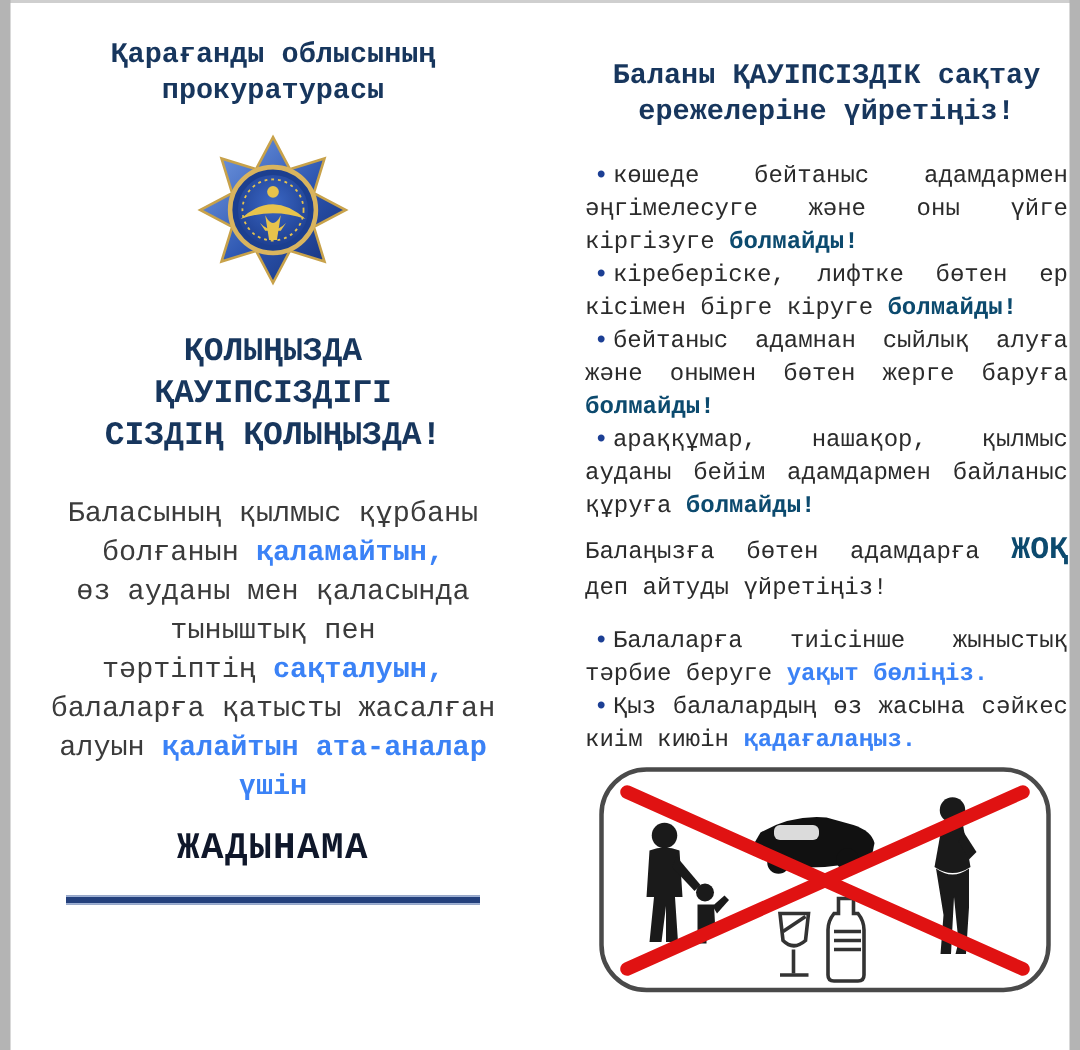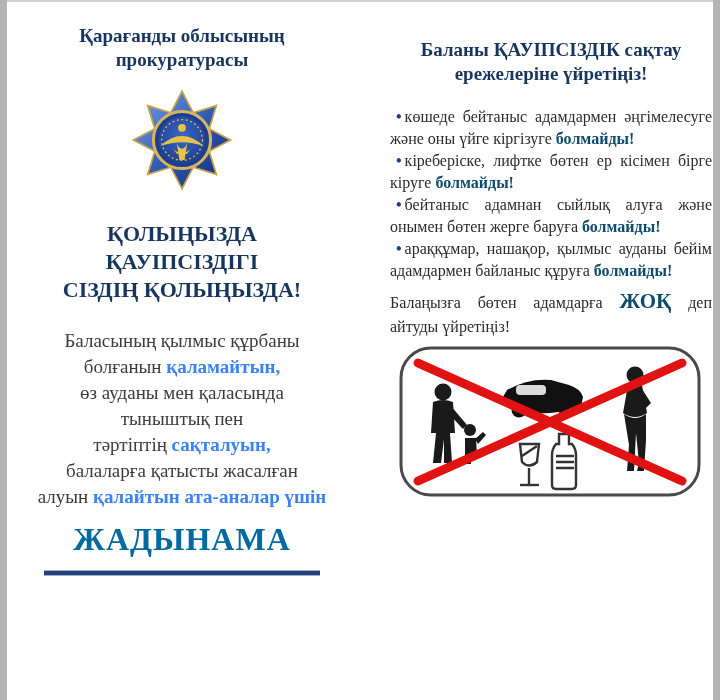--- a/index.html
+++ b/index.html
@@ -1,30 +1,30 @@
 <!DOCTYPE html>
 <html><head>
 <meta charset="utf-8">
 <style>
   html,body{margin:0;padding:0;background:#fff;}
   .page{
     position:relative;width:720px;height:700px;overflow:hidden;
-    background:#ffffff;font-family:Liberation Serif, serif;
+    background:#ffffff;font-family:Liberation Mono, monospace;
   }
   .edge-left,.edge-right{position:absolute;top:0;width:7px;height:700px;background:#b4b4b4;}
   .edge-left{left:0}.edge-right{right:0}
   .edge-top{position:absolute;left:0;top:0;width:720px;height:2px;background:#cfcfcf;}
 
   
   .col-left{position:absolute;left:32px;top:24px;width:300px;text-align:center;}
   .org{font-size:19px;line-height:24px;font-weight:bold;color:#17365d;}
   .emblem-wrap{margin-top:16px;}
   .left-title{margin-top:24px;font-size:22px;line-height:28px;font-weight:bold;color:#17365d;}
   .left-para{margin-top:24px;font-size:19px;line-height:26px;color:#3b3b3b;}
-  .memo-title{margin-top:14px;font-size:32px;line-height:30px;font-weight:bold;color:#0369a1;letter-spacing:1px;}
+  .memo-title{margin-top:14px;font-size:25px;line-height:30px;font-weight:bold;color:#0f172a;letter-spacing:1px;}
   .divider{margin:16px auto 0;width:276px;height:4px;background:#24407c;
     border-top:1px solid #9db0d4;border-bottom:1px solid #9db0d4;}
 
   
   .col-right{position:absolute;left:390px;top:22px;width:322px;margin-top:16px;}
   .r-head{text-align:center;font-size:19px;line-height:24px;font-weight:bold;color:#17365d;}
   .rules,.tips{margin:0;padding:0;list-style:none;}
   .rules{margin-top:20px;}
   .rules li,.tips li{font-size:16px;line-height:22px;color:#2b2b2b;text-align:justify;text-indent:6px;}
   .bullet{color:#1c3f94;font-weight:bold;margin-right:3px;}
@@ -103,20 +103,24 @@
 
     <ul class="rules">
         <li><span class="bullet">•</span><span>көшеде бейтаныс адамдармен әңгімелесуге және оны үйге кіргізуге </span><span class="c-red">болмайды!</span></li>
         <li><span class="bullet">•</span><span>кіреберіске, лифтке бөтен ер кісімен бірге кіруге </span><span class="c-red">болмайды!</span></li>
         <li><span class="bullet">•</span><span>бейтаныс адамнан сыйлық алуға және онымен бөтен жерге баруға </span><span class="c-red">болмайды!</span></li>
         <li><span class="bullet">•</span><span>араққұмар, нашақор, қылмыс ауданы бейім адамдармен байланыс құруға </span><span class="c-red">болмайды!</span></li>
       </ul>
 
     <p class="warning"><span>Балаңызға бөтен адамдарға </span><span class="c-red big">ЖОҚ</span><span> деп айтуды үйретіңіз!</span></p>
 
+    <ul class="tips">
+        <li><span class="bullet">•</span><span>Балаларға тиісінше жыныстық тәрбие беруге </span><span class="c-blue">уақыт бөліңіз.</span></li>
+        <li><span class="bullet">•</span><span>Қыз балалардың өз жасына сәйкес киім киюін </span><span class="c-blue">қадағалаңыз.</span></li>
+      </ul>
 
     <div class="prohibit-wrap">
       <svg width="304" height="153" viewBox="0 0 304 153">
         <rect x="3" y="3" width="298" height="147" rx="30" fill="#ffffff" stroke="#4a4a4a" stroke-width="3"></rect>
 
         <g fill="#1a1a1a">
           <circle cx="45" cy="47" r="8.5"></circle>
           <path d="M35,57 Q45,53 55,57 L57,88 L52,88 L54,118 L46,118 L46,94 L43,118 L35,118 L38,88 L33,88 Z"></path>
           <path d="M53,61 L69,80 L65,84 L50,68 Z"></path>
           <circle cx="72" cy="85" r="6"></circle>

